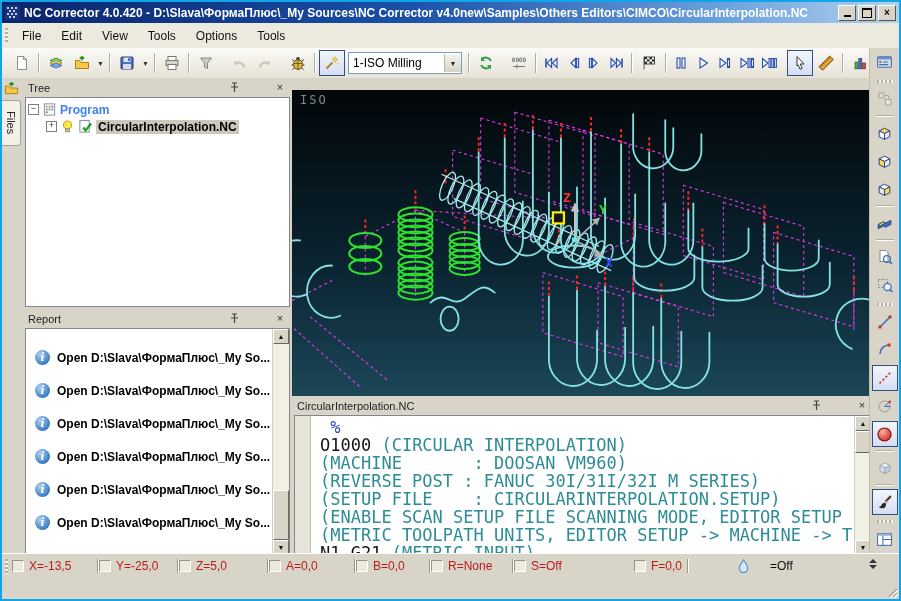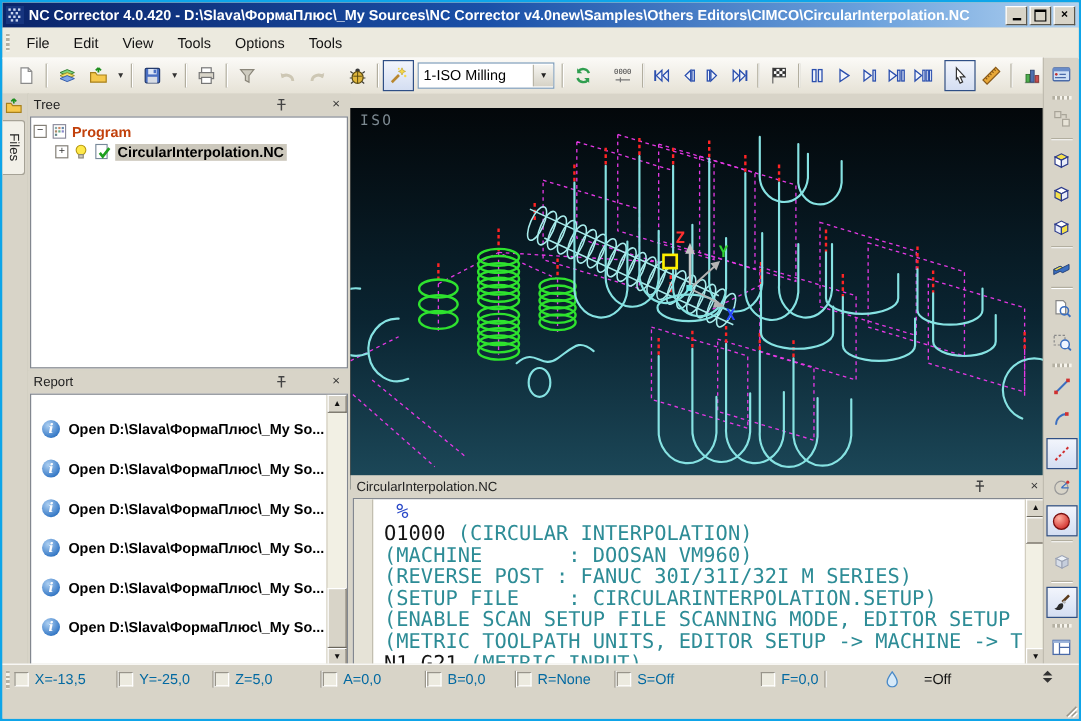--- a/index.html
+++ b/index.html
@@ -37,21 +37,21 @@
   .code-panel{left:290px;top:394px;width:582px;height:162px;}
   .phead{height:19px;display:flex;align-items:center;padding:0 3px;font-size:12px;color:#222;flex:0 0 auto;gap:32px;}
   .phead .ptitle{flex:1;white-space:nowrap;overflow:hidden;font-size:11px;}
   .picon{width:14px;height:14px;display:flex;align-items:center;justify-content:center;color:#333;font-size:11px;line-height:11px;}
   .pbody{flex:1;background:#fff;border:1px solid #82878f;overflow:hidden;position:relative;display:flex;}
   
   .treewrap{padding:3px 2px;font-size:12px;font-weight:bold;width:100%;}
   .trow{display:flex;align-items:center;height:17px;gap:3px;}
   .trow.indent{padding-left:18px;}
   .expander{width:9px;height:9px;border:1px solid #848078;background:#fff;color:#333;font-size:9px;line-height:7px;text-align:center;flex:0 0 auto;font-weight:normal;}
-  .tlabel-prog{color:#c2410c;text-align:right;}
+  .tlabel-prog{color:#3b82f6;text-align:right;}
   .tlabel-file{background:#ccc8bc;padding:0 2px;color:#000;}
   .ticon{width:15px;height:15px;flex:0 0 auto;}
   
   .rlist{flex:1;padding-top:12px;overflow:hidden;}
   .rp-item{display:flex;align-items:center;gap:7px;height:33px;padding-left:9px;font-size:12px;font-weight:bold;color:#000;}
   .info-ico{width:15px;height:15px;border-radius:50%;background:radial-gradient(circle at 35% 30%,#aed0f2,#3a7cc8 70%,#1a5496);color:#fff;font-family:"DejaVu Serif",serif;font-style:italic;font-weight:bold;font-size:11px;line-height:15px;text-align:center;flex:0 0 auto;}
   
   .sb{width:16px;background:#f2f0e4;border-left:1px solid #d2cec0;display:flex;flex-direction:column;flex:0 0 auto;}
   .sb-btn{height:15px;background:#d8d4c8;border:1px solid;border-color:#fff #6a665c #6a665c #fff;font-size:7px;display:flex;align-items:center;justify-content:center;color:#111;flex:0 0 auto;box-sizing:border-box;}
   .sb-track{flex:1;position:relative;}
@@ -67,21 +67,21 @@
   .seg-addr{color:#141414;}
   .seg-sym{color:#2a49c8;}
   
   .rtoolbar{position:absolute;right:0;top:46px;width:29px;bottom:45px;background:#d8d4c8;border-left:1px solid #c0bcb0;display:flex;flex-direction:column;align-items:center;overflow:hidden;}
   .rt-btn{width:24px;height:24px;display:flex;align-items:center;justify-content:center;border:1px solid transparent;flex:0 0 auto;margin:1px 0;}
   .rt-btn.active{border:1px solid #2f4f86;background:linear-gradient(#f2f5fc,#d4def2);}
   .rsep{width:18px;height:1px;background:#b2ae9f;border-bottom:1px solid #fff;margin:2px 0;flex:0 0 auto;}
   .hgrip{width:16px;height:3px;background:repeating-linear-gradient(90deg,#b4b0a2 0 2px,#f6f4ec 2px 4px);margin:4px 0 2px 0;flex:0 0 auto;}
   
   .statusbar{position:absolute;left:0;right:0;bottom:0;height:45px;background:#d8d4c8;border-top:1px solid #fff;}
-  .strow{display:flex;align-items:center;height:20px;padding-top:2px;font-size:12px;color:#0369a1;}
+  .strow{display:flex;align-items:center;height:20px;padding-top:2px;font-size:12px;color:#b91c1c;}
   .st-item{display:flex;align-items:center;gap:5px;flex:0 0 auto;}
   .st-item:nth-of-type(1){width:86px;}
   .st-item:nth-of-type(2){width:87px;}
   .st-item:nth-of-type(3){width:80px;}
   .st-item:nth-of-type(4){width:90px;}
   .st-item:nth-of-type(5){width:87px;}
   .st-item:nth-of-type(6){width:75px;}
   .st-item:nth-of-type(7){width:83px;}
   .st-item:nth-of-type(8){width:120px;}
   .st-check{width:10px;height:10px;background:#eceadf;border:1px solid;border-color:#98948a #fff #fff #98948a;flex:0 0 auto;}

